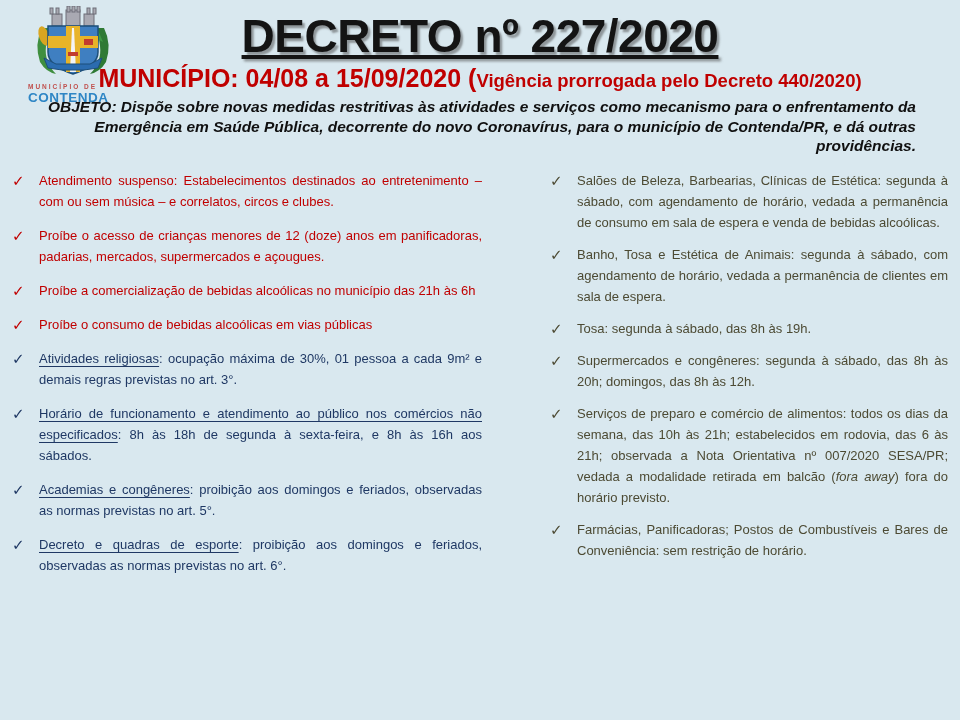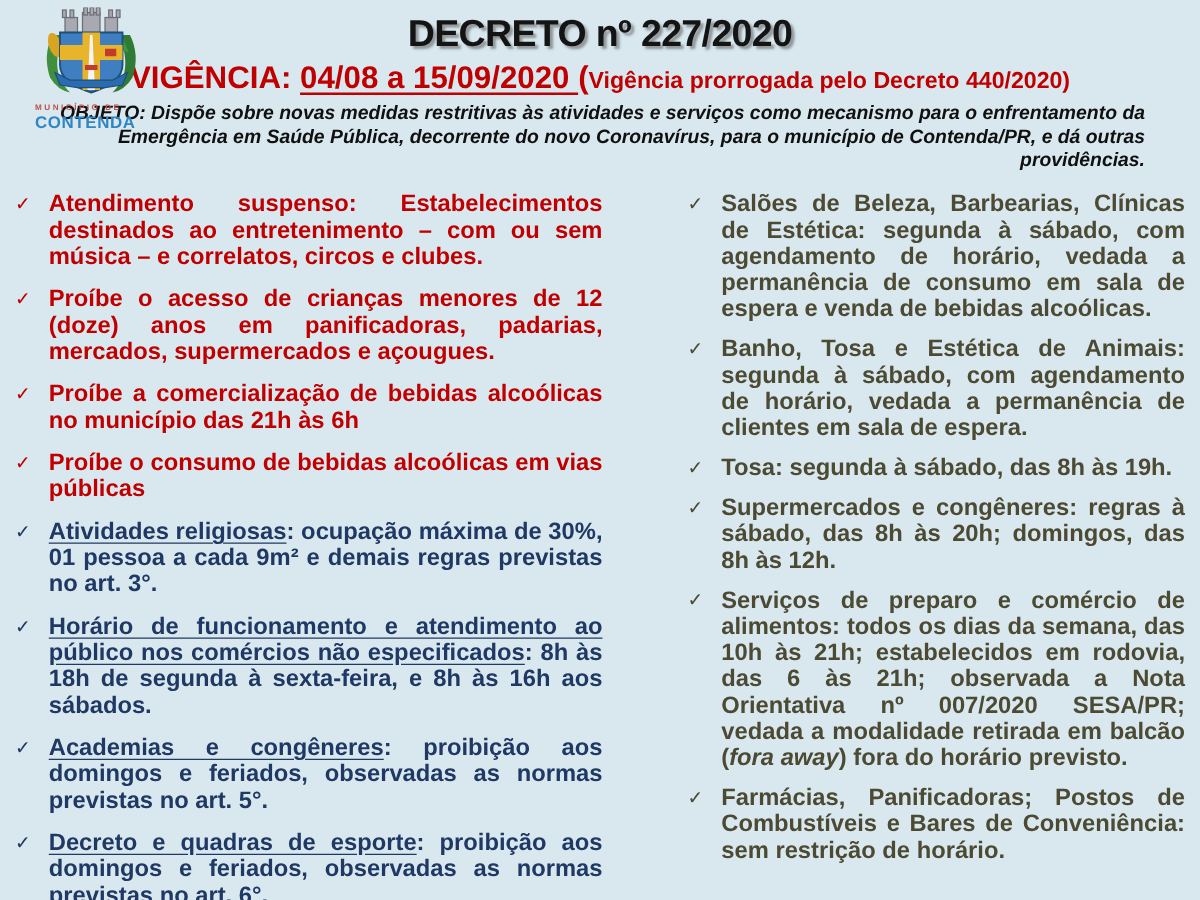--- a/index.html
+++ b/index.html
@@ -9,41 +9,42 @@
     font-family:"Liberation Sans","DejaVu Sans",sans-serif;
   }
   
   .logo{position:absolute;left:28px;top:6px;width:90px;}
   .logo svg{display:block;margin:0 auto;}
   .logo-muni{font-size:6.5px;font-weight:bold;letter-spacing:2px;line-height:1.4;}
   .logo-name{font-size:13.5px;font-weight:bold;letter-spacing:.5px;line-height:1.05;}
   
   .header{padding-top:12px;text-align:center;}
   .title{
-    font-size:30px;font-weight:bold;line-height:1.05;letter-spacing:-.5px;
+    font-size:46px;font-weight:bold;line-height:1.05;letter-spacing:-.5px;
     text-shadow:2.5px 2.5px 2px rgba(70,70,70,.5);
+    text-decoration:underline;
   }
   .vigencia{margin-top:5px;font-weight:bold;font-size:25px;line-height:1.08;}
-  .vigencia .dates{text-decoration:underline;text-decoration-thickness:2px;text-underline-offset:4px;}
+  .vigencia .dates{text-decoration-thickness:2px;text-underline-offset:4px;}
   .vigencia .paren{font-size:25px;}
   .vigencia .note{font-size:18.5px;}
   .objeto{
     margin:5px auto 0;width:872px;
     font-size:15.5px;font-weight:bold;font-style:italic;color:#101010;
     line-height:1.24;text-align:right;
   }
   
   .columns{display:flex;justify-content:space-between;padding:0 12px;margin-top:15px;}
   .col-left{width:470px;}
   .col-right{width:398px;}
   .item{display:flex;}
   .col-left .item{margin-bottom:13px;}
   .col-right .item{margin-bottom:11px;}
   .check{width:27px;flex:none;font-size:15px;line-height:21px;font-weight:bold;}
-  .itext{flex:1;font-weight:bold;font-size:19px;line-height:21px;text-align:justify;}
+  .itext{flex:1;font-weight:normal;font-size:13px;line-height:21px;text-align:justify;}
   .itext .u{text-decoration:underline;text-underline-offset:3px;}
   .itext .it{font-style:italic;}
 </style>
 </head>
 <body>
 
 <div class="page" style="background: rgb(217, 232, 239);">
 
   <div class="logo">
     <svg width="82" height="76" viewBox="0 0 82 76">
@@ -77,21 +78,21 @@
       <rect x="36" y="46" width="10" height="4" fill="#c23c2e"></rect>
 
       <path d="M12 52 L24 58 L58 58 L70 52 L66 62 L52 64 L30 64 L16 62 Z" fill="#2b6cb0" stroke="#1d4f7a" stroke-width="1"></path>
     </svg>
     <div class="logo-muni" style="color: rgb(192, 80, 77);">MUNICÍPIO DE</div>
     <div class="logo-name" style="color: rgb(46, 134, 197);">CONTENDA</div>
   </div>
 
   <div class="header">
     <div class="title" style="color: rgb(20, 20, 20);">DECRETO nº 227/2020</div>
-    <div class="vigencia" style="color: rgb(192, 0, 0);"><span>VIGÊNCIA: </span><span class="dates">04/08 a 15/09/2020 </span><span class="paren">(</span><span class="note">Vigência prorrogada pelo Decreto 440/2020)</span></div>
+    <div class="vigencia" style="color: rgb(192, 0, 0);"><span>MUNICÍPIO: </span><span class="dates">04/08 a 15/09/2020 </span><span class="paren">(</span><span class="note">Vigência prorrogada pelo Decreto 440/2020)</span></div>
     <div class="objeto">OBJETO: Dispõe sobre novas medidas restritivas às atividades e serviços como mecanismo para o enfrentamento da Emergência em Saúde Pública, decorrente do novo Coronavírus, para o município de Contenda/PR, e dá outras providências.</div>
   </div>
 
   <div class="columns">
     <div class="col-left" id="col-left">
         <div class="item" style="color: rgb(192, 0, 0);">
           <span class="check">✓</span>
           <div class="itext"><span>Atendimento suspenso: Estabelecimentos destinados ao entretenimento – com ou sem música – e correlatos, circos e clubes.</span></div>
         </div>
         <div class="item" style="color: rgb(192, 0, 0);">
@@ -131,21 +132,21 @@
         <div class="item" style="color: rgb(76, 74, 51);">
           <span class="check">✓</span>
           <div class="itext"><span>Banho, Tosa e Estética de Animais: segunda à sábado, com agendamento de horário, vedada a permanência de clientes em sala de espera.</span></div>
         </div>
         <div class="item" style="color: rgb(76, 74, 51);">
           <span class="check">✓</span>
           <div class="itext"><span>Tosa: segunda à sábado, das 8h às 19h.</span></div>
         </div>
         <div class="item" style="color: rgb(76, 74, 51);">
           <span class="check">✓</span>
-          <div class="itext"><span>Supermercados e congêneres: regras à sábado, das 8h às 20h; domingos, das 8h às 12h.</span></div>
+          <div class="itext"><span>Supermercados e congêneres: segunda à sábado, das 8h às 20h; domingos, das 8h às 12h.</span></div>
         </div>
         <div class="item" style="color: rgb(76, 74, 51);">
           <span class="check">✓</span>
           <div class="itext"><span>Serviços de preparo e comércio de alimentos: todos os dias da semana, das 10h às 21h; estabelecidos em rodovia, das 6 às 21h; observada a Nota Orientativa nº 007/2020 SESA/PR; vedada a modalidade retirada em balcão (</span><span class="it">fora away</span><span>) fora do horário previsto.</span></div>
         </div>
         <div class="item" style="color: rgb(76, 74, 51);">
           <span class="check">✓</span>
           <div class="itext"><span>Farmácias, Panificadoras; Postos de Combustíveis e Bares de Conveniência: sem restrição de horário.</span></div>
         </div>
       </div>

